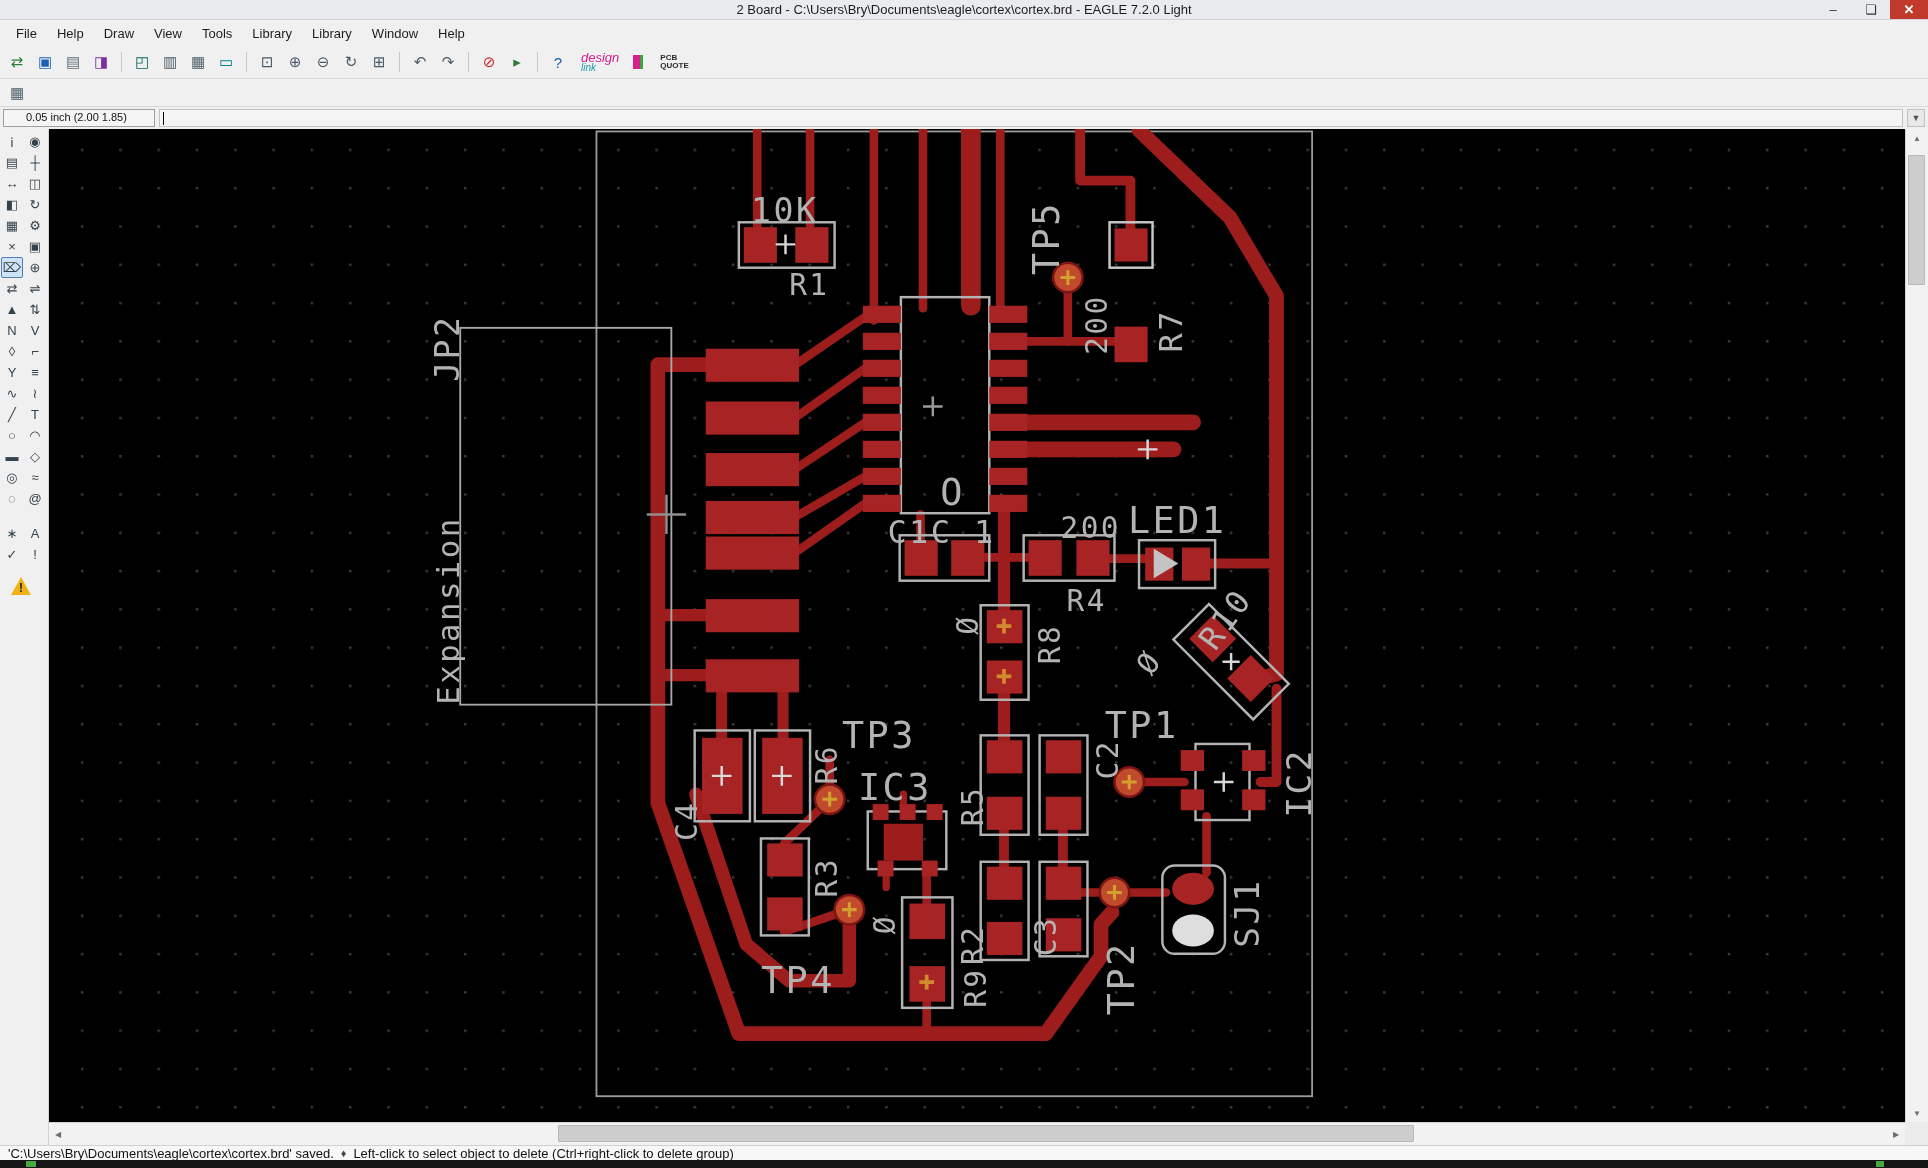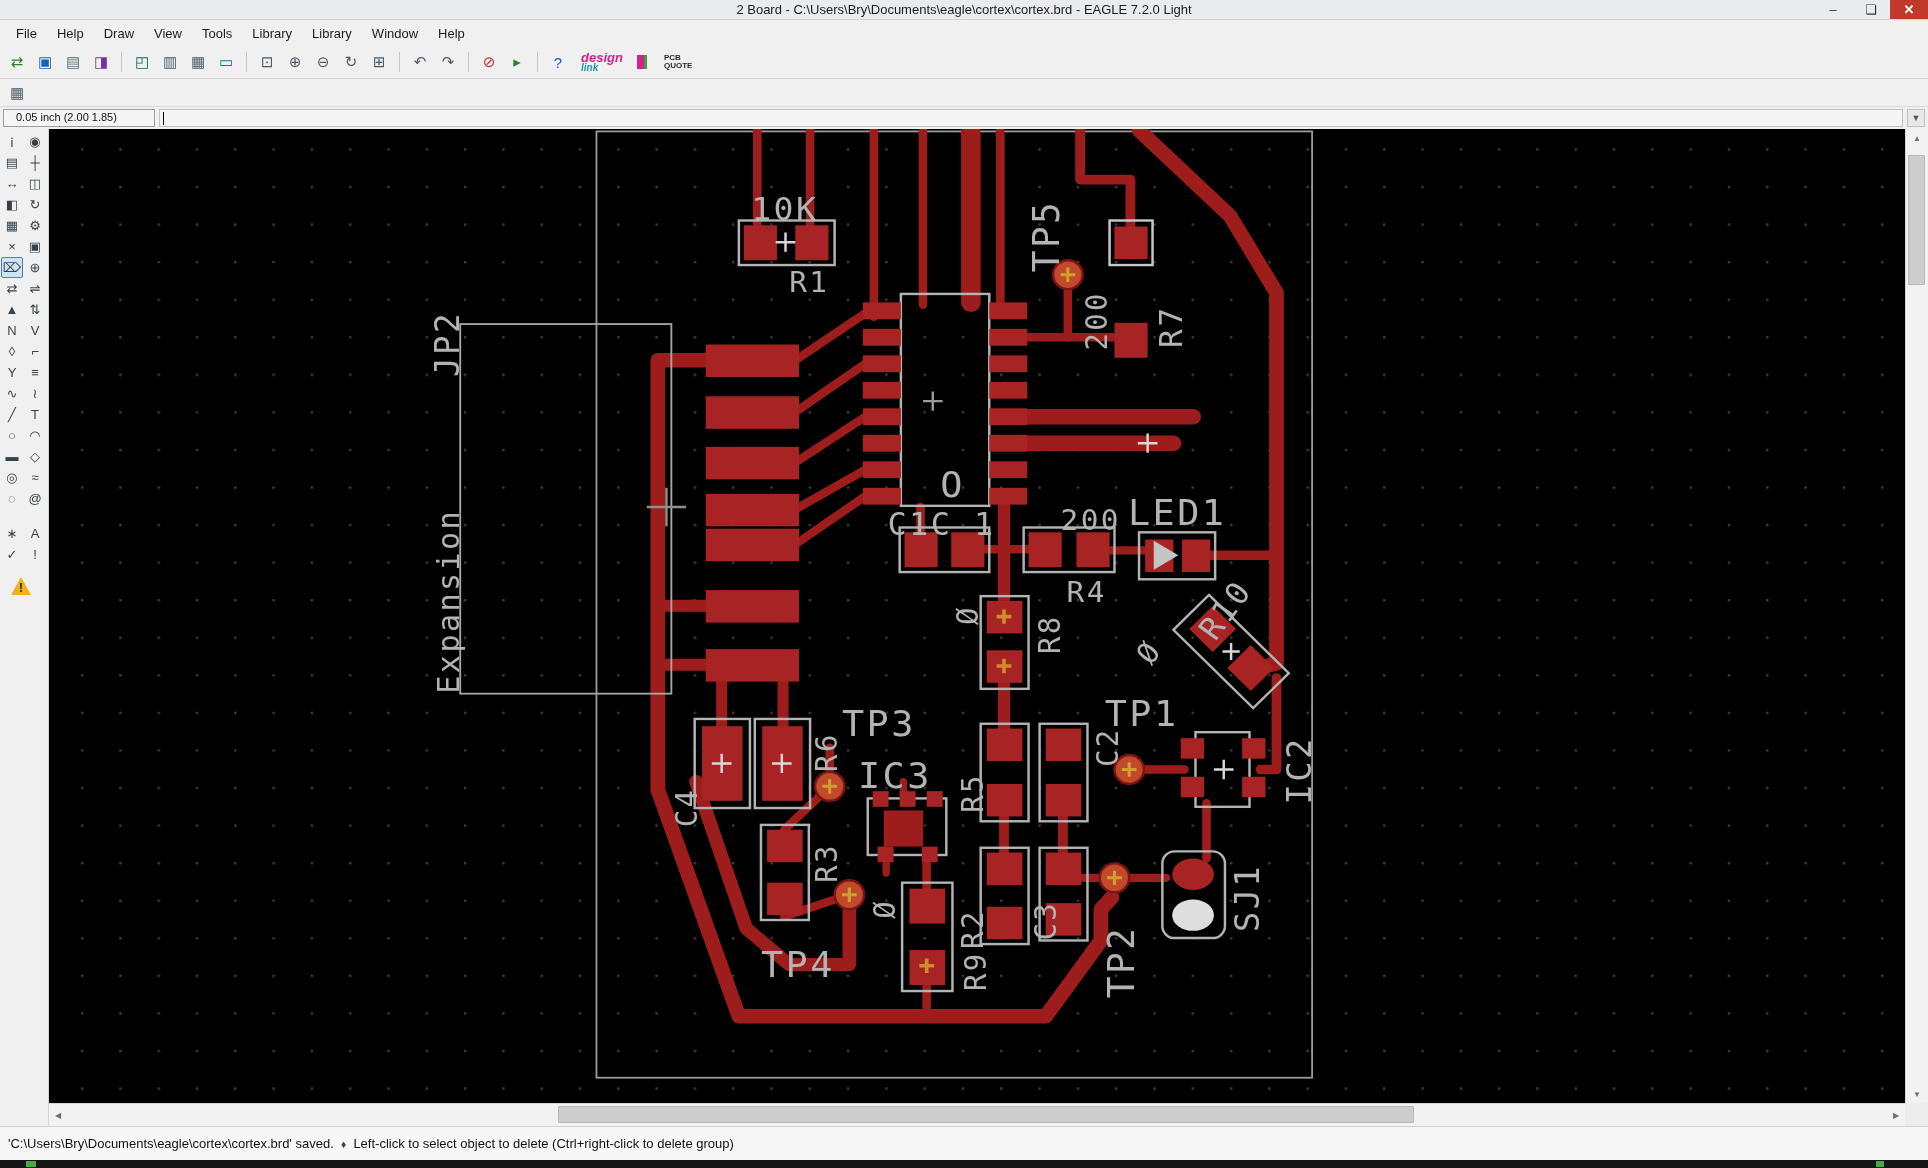--- a/index.html
+++ b/index.html
@@ -16,31 +16,31 @@
   
   .menubar { height:26px; display:flex; align-items:center; background:#f0f0f0; padding-left:6px; flex:0 0 auto; }
   .menu-item { padding:4px 10px; font-size:13px; color:#1c1c1c;text-align:right; }
 
   
   .toolbar { height:33px; display:flex; align-items:center; background:#f0f0f0; border-bottom:1px solid #d8d8d8; padding-left:4px; flex:0 0 auto; }
   .tb-icons { display:flex; align-items:center; gap:2px; }
   .tbtn { width:26px; height:25px; display:flex; align-items:center; justify-content:center; font-size:15px; border:1px solid transparent; border-radius:2px; color:#4a5a66; }
   .tsep { width:1px; height:20px; background:#c6c6c6; margin:0 5px; }
   .tb-logos { display:flex; align-items:center; gap:14px; margin-left:10px; }
-  .logo-design { font-size:13px; font-weight:bold; font-style:italic; color:#d4218c; line-height:9px; }
+  .logo-design { font-size:13px; font-weight:normal; font-style:italic; color:#d4218c; line-height:9px; }
   .logo-design .link { color:#1b9ba8; font-size:10px; margin-left:0; }
   .logo-pcb { display:flex; align-items:center; gap:17px; font-size:8px; font-weight:bold; color:#2a2a2a; line-height:8px; }
   .logo-pcb .bar { width:10px; height:14px; background:#d4218c; display:inline-block; border-right:3px solid #3aa33a; }
 
   
   .gridrow { height:28px; background:#f0f0f0; border-bottom:1px solid #d8d8d8; display:flex; align-items:center; padding-left:4px; flex:0 0 auto; }
 
   
   .coordbar { height:22px; background:#f0f0f0; display:flex; align-items:center; padding:1px 3px; gap:4px; flex:0 0 auto; }
-  .coordbox { width:152px; height:18px; border:1px solid #9aa0a6; background:#f5f5f5; font-size:11px; color:#111; padding:1px 12px; white-space:nowrap; overflow:hidden; }
+  .coordbox { width:152px; height:18px; border:1px solid #9aa0a6; background:#f5f5f5; font-size:11px; color:#111; padding:1px 22px; white-space:nowrap; overflow:hidden; }
   .cmdfield { flex:1; height:18px; border:1px solid #c2c2c2; background:#f5f5f5; font-size:12px; display:flex; align-items:center; padding-left:3px; font-family:"DejaVu Sans Mono", monospace; }
   .caret { display:inline-block; width:1px; height:13px; background:#000; }
   .hist-btn { width:18px; height:18px; border:1px solid #c2c2c2; background:#e8e8e8; display:flex; align-items:center; justify-content:center; font-size:9px; color:#555; }
 
   
   .mainarea { flex:1; display:grid; grid-template-columns:49px 1fr 23px; grid-template-rows:1fr 23px; min-height:0; }
   .palette-col { grid-column:1; grid-row:1 / span 2; background:#f0f0f0; border-right:1px solid #d4d4d4; padding-top:2px; }
   .pal-tools { display:flex; flex-wrap:wrap; }
   .ptool { width:22px; height:21px; margin-left:1px; display:flex; align-items:center; justify-content:center; font-size:13px; color:#34424c; border:1px solid transparent; border-radius:2px; }
   .ptool.active { background:#cfe3f7; border-color:#4d7fb5; }
@@ -56,21 +56,21 @@
   .hscroll { grid-column:2; grid-row:2; background:#f2f2f2; border-top:1px solid #d4d4d4; display:flex; }
   .corner { grid-column:3; grid-row:2; background:#ececec; }
   .sb-btn { flex:0 0 auto; width:22px; height:18px; display:flex; align-items:center; justify-content:center; font-size:8px; color:#6e6e6e; }
   .hscroll .sb-btn { width:18px; height:22px; }
   .vtrack { flex:1; position:relative; }
   .vthumb { position:absolute; left:2px; right:3px; top:8px; height:130px; background:#cdcdcd; border:1px solid #b8b8b8; border-radius:1px; }
   .htrack { flex:1; position:relative; }
   .hthumb { position:absolute; top:2px; bottom:3px; left:27%; width:47%; background:#cdcdcd; border:1px solid #b8b8b8; border-radius:1px; }
 
   
-  .statusbar { height:34px; background:#f7f7f7; border-top:1px solid #d0d0d0; display:flex; align-items:center; gap:7px; padding-left:8px; font-size:13px; color:#111; flex:0 0 auto; }
+  .statusbar { height:15px; background:#f7f7f7; border-top:1px solid #d0d0d0; display:flex; align-items:center; gap:7px; padding-left:8px; font-size:13px; color:#111; flex:0 0 auto; }
   .bullet { color:#46464a; font-size:11px; }
 
   
   .taskbar { height:8px; background:#161616; position:relative; flex:0 0 auto; }
   .taskbar .tleft { position:absolute; left:26px; top:1px; width:10px; height:6px; background:#49a942; }
   .taskbar .tright { position:absolute; right:44px; top:1px; width:8px; height:6px; background:#49a942; }
 </style>
 </head>
 <body>
 

